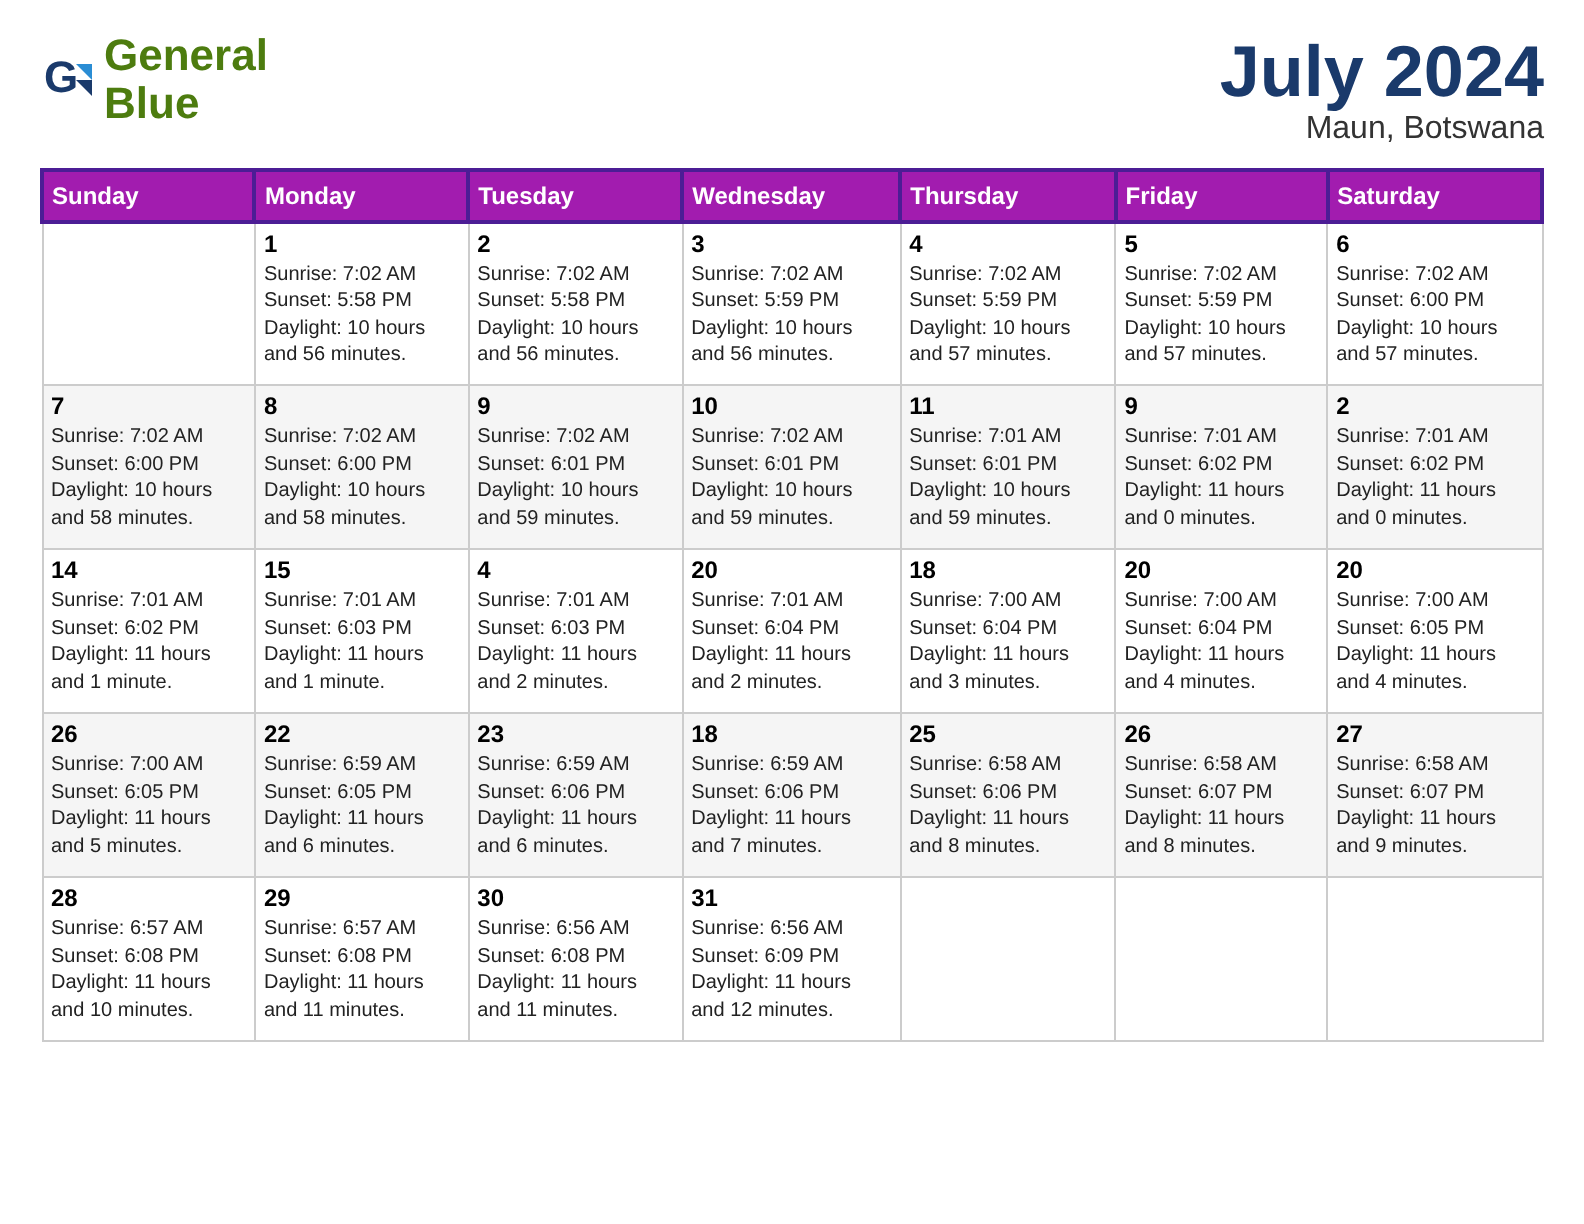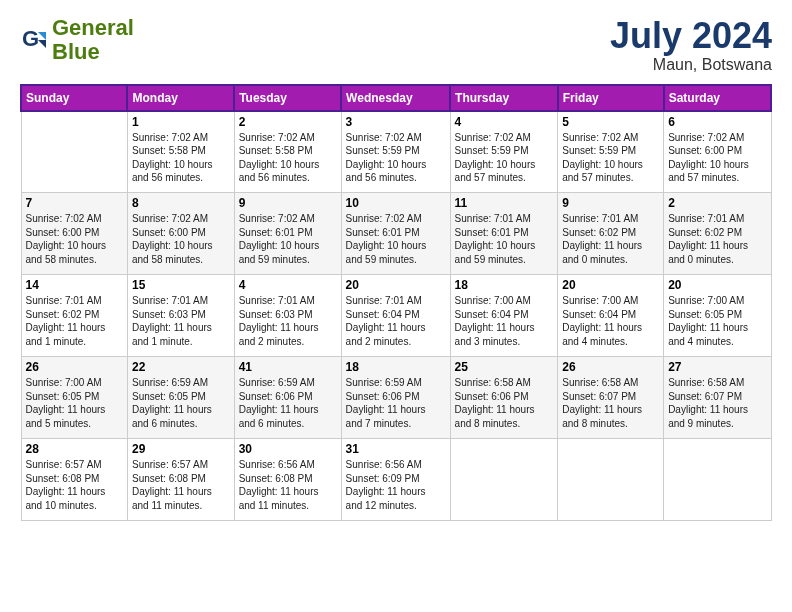--- a/index.html
+++ b/index.html
@@ -211,21 +211,21 @@
         <tr>
           <td>
             <span class="day-number">26</span>
             <div class="day-info">Sunrise: 7:00 AM<br>Sunset: 6:05 PM<br>Daylight: 11 hours<br>and 5 minutes.</div>
           </td>
           <td>
             <span class="day-number">22</span>
             <div class="day-info">Sunrise: 6:59 AM<br>Sunset: 6:05 PM<br>Daylight: 11 hours<br>and 6 minutes.</div>
           </td>
           <td>
-            <span class="day-number">41</span>
+            <span class="day-number">23</span>
             <div class="day-info">Sunrise: 6:59 AM<br>Sunset: 6:06 PM<br>Daylight: 11 hours<br>and 6 minutes.</div>
           </td>
           <td>
             <span class="day-number">18</span>
             <div class="day-info">Sunrise: 6:59 AM<br>Sunset: 6:06 PM<br>Daylight: 11 hours<br>and 7 minutes.</div>
           </td>
           <td>
             <span class="day-number">25</span>
             <div class="day-info">Sunrise: 6:58 AM<br>Sunset: 6:06 PM<br>Daylight: 11 hours<br>and 8 minutes.</div>
           </td>

